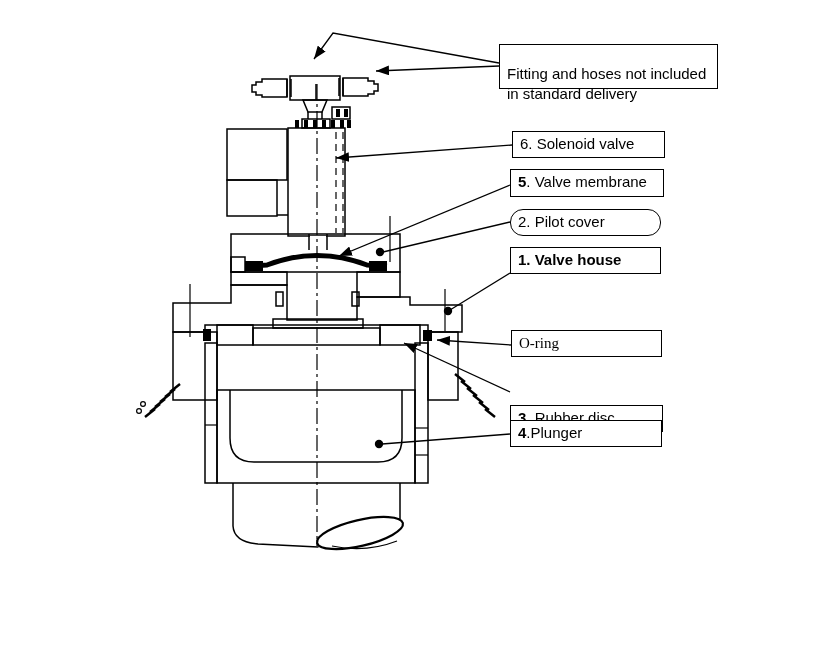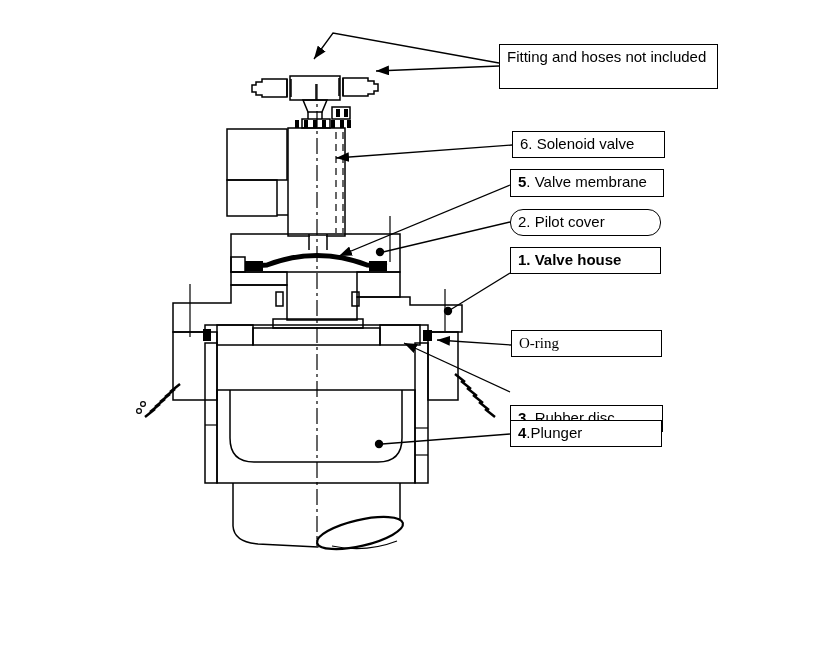--- a/index.html
+++ b/index.html
@@ -7,21 +7,21 @@
     position:relative;width:816px;height:664px;background:#ffffff;overflow:hidden;
     font-family:"Liberation Sans", sans-serif;color:#000;
   }
   .stage svg{position:absolute;left:0;top:0;}
   .callout{
     position:absolute;background:#ffffff;border:1.4px solid #000;
     font-size:15px;line-height:24px;padding:0 0 0 7px;box-sizing:border-box;
     white-space:nowrap;
   }
   .callout .num{font-weight:bold;}
-  .callout.c-fitting{left:499px;top:44px;width:219px;height:45px;line-height:20px;padding-top:2px;}
+  .callout.c-fitting{left:499px;top:44px;width:219px;height:45px;line-height:20px;padding-top:19px;}
   .callout.c-solenoid{left:512px;top:131px;width:153px;height:27px;}
   .callout.c-membrane{left:510px;top:169px;width:154px;height:28px;}
   .callout.c-cover{left:510px;top:209px;width:151px;height:27px;border-radius:13px;}
   .callout.c-house{left:510px;top:247px;width:151px;height:27px;font-weight:bold;}
   .callout.c-oring{left:511px;top:330px;width:151px;height:27px;font-family:Liberation Serif, serif;}
   .callout.c-rubber{left:510px;top:381px;width:153px;height:27px;margin-top:24px;}
   .callout.c-plunger{left:510px;top:420px;width:152px;height:27px;}
 
   
   .g-light{fill:#c9c9c9;}
@@ -172,20 +172,21 @@
       <circle cx="448" cy="311" r="4.2" fill="#000"></circle>
       <line class="leader" x1="511" y1="345" x2="437" y2="340" marker-end="url(#arrow)"></line>
       <line class="leader" x1="510" y1="392" x2="404" y2="343" marker-end="url(#arrow)"></line>
       <line class="leader" x1="510" y1="434" x2="382" y2="444"></line>
       <circle cx="379" cy="444" r="4.2" fill="#000"></circle>
     </g>
   </svg>
 
   <div class="callout c-fitting">
     <div>Fitting and hoses not included</div>
+    <div>in standard delivery</div>
   </div>
 
   <div class="callout c-solenoid">
     <span class="num"></span><span>6. Solenoid valve</span>
   </div>
 
   <div class="callout c-membrane">
     <span class="num">5</span><span>. Valve membrane</span>
   </div>
 

